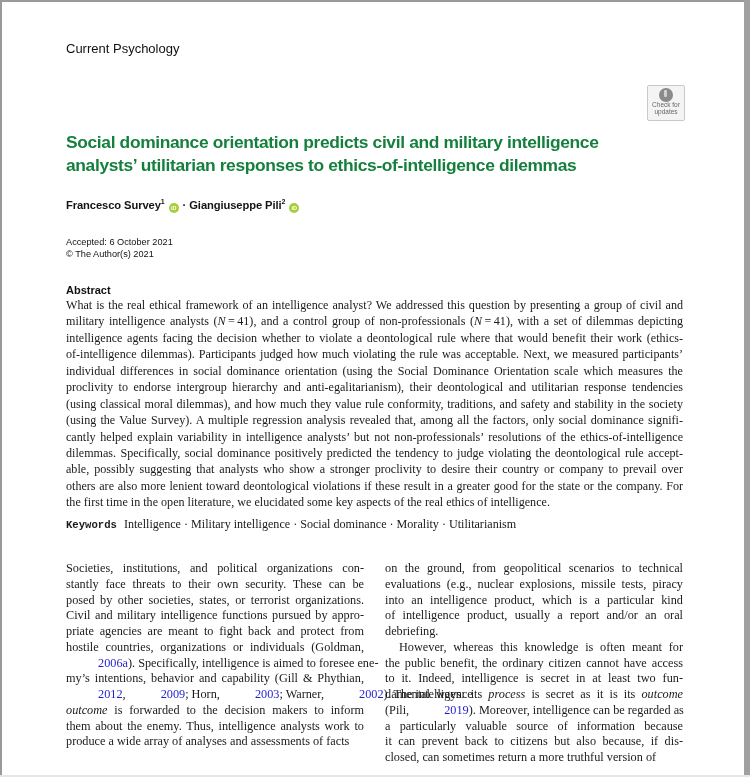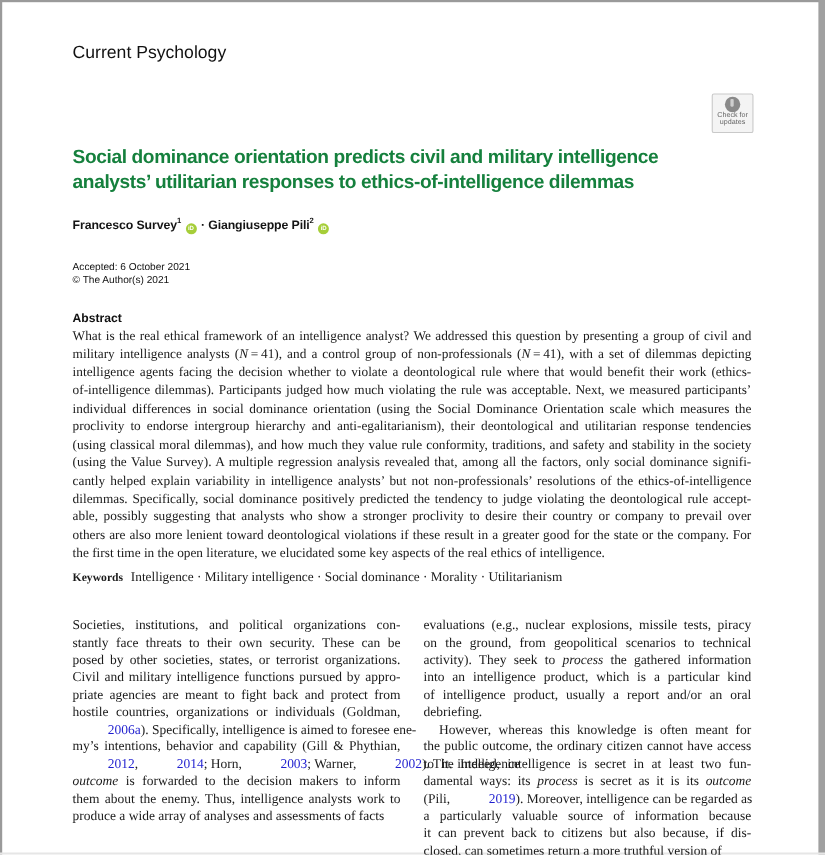--- a/index.html
+++ b/index.html
@@ -6,21 +6,21 @@
   body {
     width:750px; height:777px; overflow:hidden; background:#ffffff; position:relative;
     font-family:"Liberation Serif", serif; color:#1a1a1a;
   }
   .frame-top { position:absolute; left:0; top:0; width:750px; height:2px; background:#9a9a9a; }
   .frame-left { position:absolute; left:0; top:0; width:2px; height:777px; background:#9a9a9a; }
   .frame-right { position:absolute; left:744px; top:0; width:6px; height:777px; background:#a0a0a0; }
   .frame-bottom { position:absolute; left:0; top:775px; width:750px; height:2px; background:#e6e6e6; }
 
   .sans { font-family:"Liberation Sans", sans-serif; }
-  .journal { position:absolute; left:66px; top:42px; font-size:16px; line-height:14px; color:#111; }
+  .journal { position:absolute; left:66px; top:42px; font-size:13px; line-height:14px; color:#111; }
   .journal div { white-space:nowrap; }
 
   .badge { position:absolute; left:647px; top:85px; width:36px; height:34px; border:1px solid #c9c9c9;
     border-radius:2px; background:#f4f4f4; text-align:center; }
   .badge .circ { width:14px; height:14px; border-radius:50%; background:#8a8a8a; margin:2px auto 0; position:relative; }
   .badge .circ::after { content:""; position:absolute; left:5px; top:2px; width:3px; height:7px; background:#cfcfcf; border-radius:1px; }
   .badge .t { font-family:"Liberation Sans", sans-serif; font-size:6.5px; line-height:6.5px; color:#666; }
 
   .title { position:absolute; left:66px; top:131px; width:590px; font-family:"Liberation Sans", sans-serif;
     font-weight:bold; font-size:17.4px; line-height:23px; color:#15803d; letter-spacing:-0.35px; }
@@ -35,21 +35,21 @@
   .dates { position:absolute; left:66px; top:237px; font-family:"Liberation Sans", sans-serif; font-size:9.2px;
     line-height:11.5px; color:#111; white-space:nowrap; }
 
   .abs-head { position:absolute; left:66px; top:283px; font-family:"Liberation Sans", sans-serif; font-weight:bold;
     font-size:11px; line-height:14px; color:#111; }
   .abs-lines { position:absolute; left:66px; top:297px; width:617px; font-size:12.1px; line-height:16.45px; }
   .abs-lines .ln { text-align:justify; text-align-last:justify; white-space:nowrap; height:16.45px; overflow:visible; }
   .abs-lines .ln.last { text-align-last:left; }
 
   .keywords { position:absolute; left:66px; top:516px; font-size:12.1px; line-height:16px; white-space:nowrap; }
-  .keywords .kw-label { font-family:Liberation Serif, serif; font-weight:bold; font-size:10.6px; margin-right:4px; }
+  .keywords .kw-label { font-family:Liberation Mono, monospace; font-weight:bold; font-size:10.6px; margin-right:4px; }
 
   .col { position:absolute; top:561px; width:298px; font-size:12.25px; line-height:15.75px; }
   .col.left { left:66px; }
   .col.right { left:385px; }
   .col .ln { text-align:justify; text-align-last:justify; white-space:nowrap; height:15.75px; }
   .col .ln.last { text-align-last:left; }
   .col .ln.indent { padding-left:14px; }
   .cite { color:#1f1fcf;margin-left:32px; }
   .it { font-style:italic; }
 </style>
@@ -111,33 +111,32 @@
 
 <div class="col left" id="col-left">
     <div class="ln">Societies, institutions, and political organizations con-</div>
     <div class="ln">stantly face threats to their own security. These can be</div>
     <div class="ln">posed by other societies, states, or terrorist organizations.</div>
     <div class="ln">Civil and military intelligence functions pursued by appro-</div>
     <div class="ln">priate agencies are meant to fight back and protect from</div>
     <div class="ln">hostile countries, organizations or individuals (Goldman,</div>
     <div class="ln"><span class="cite">2006a</span>). Specifically, intelligence is aimed to foresee ene-</div>
     <div class="ln">my’s intentions, behavior and capability (Gill &amp; Phythian,</div>
-    <div class="ln"><span class="cite">2012</span>, <span class="cite">2014</span>; Horn, <span class="cite">2003</span>; Warner, <span class="cite">2002</span>). The intelligence</div>
+    <div class="ln"><span class="cite">2012</span>, <span class="cite">2009</span>; Horn, <span class="cite">2003</span>; Warner, <span class="cite">2002</span>). The intelligence</div>
     <div class="ln"><span class="it">outcome</span> is forwarded to the decision makers to inform</div>
     <div class="ln">them about the enemy. Thus, intelligence analysts work to</div>
     <div class="ln last">produce a wide array of analyses and assessments of facts</div>
   </div>
 <div class="col right" id="col-right">
+    <div class="ln">on the ground, from geopolitical scenarios to technical</div>
     <div class="ln">evaluations (e.g., nuclear explosions, missile tests, piracy</div>
-    <div class="ln">on the ground, from geopolitical scenarios to technical</div>
-    <div class="ln">activity). They seek to <span class="it">process</span> the gathered information</div>
     <div class="ln">into an intelligence product, which is a particular kind</div>
     <div class="ln">of intelligence product, usually a report and/or an oral</div>
     <div class="ln last">debriefing.</div>
     <div class="ln indent">However, whereas this knowledge is often meant for</div>
-    <div class="ln">the public outcome, the ordinary citizen cannot have access</div>
+    <div class="ln">the public benefit, the ordinary citizen cannot have access</div>
     <div class="ln">to it. Indeed, intelligence is secret in at least two fun-</div>
     <div class="ln">damental ways: its <span class="it">process</span> is secret as it is its <span class="it">outcome</span></div>
     <div class="ln">(Pili, <span class="cite">2019</span>). Moreover, intelligence can be regarded as</div>
     <div class="ln">a particularly valuable source of information because</div>
     <div class="ln">it can prevent back to citizens but also because, if dis-</div>
     <div class="ln last">closed, can sometimes return a more truthful version of</div>
   </div>
 
 </body></html>

